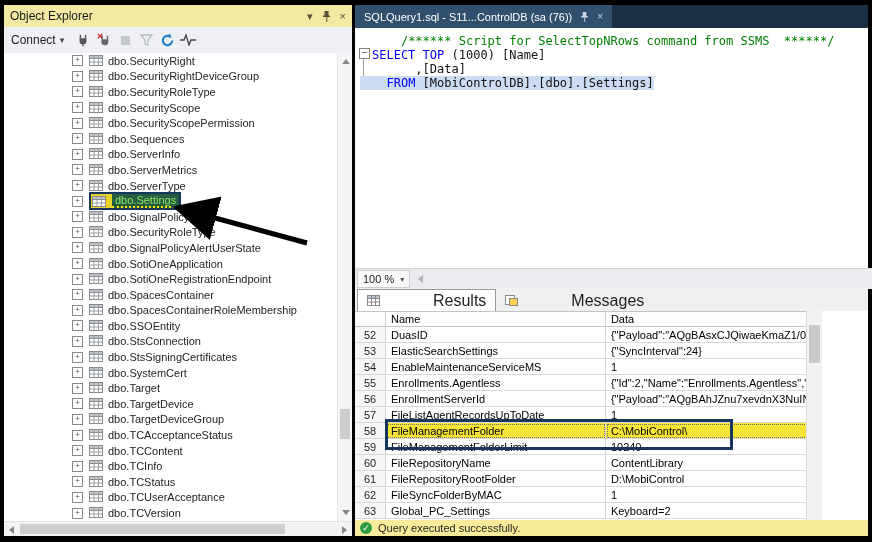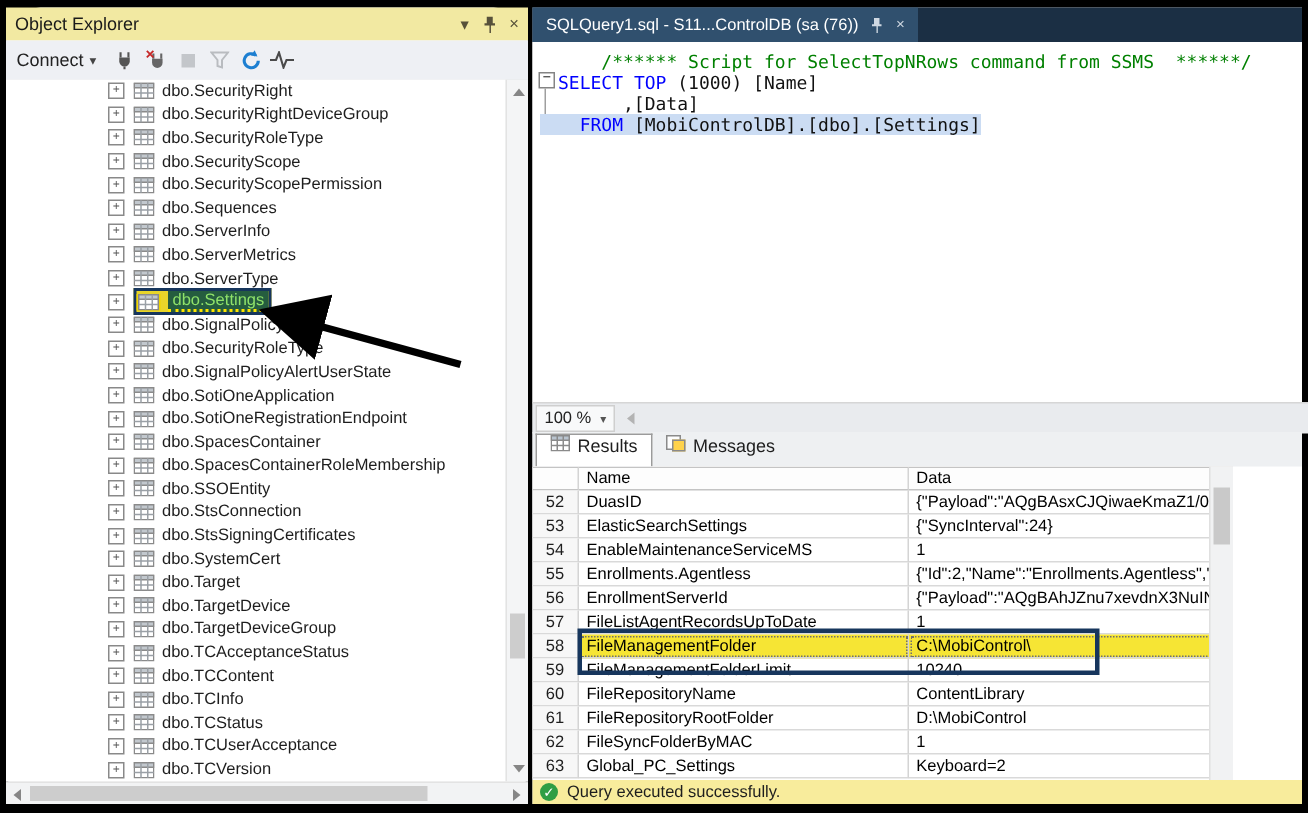--- a/index.html
+++ b/index.html
@@ -1,36 +1,36 @@
 <!DOCTYPE html>
 <html><head>
 <meta charset="utf-8">
 <style>
   html,body{margin:0;padding:0;}
   body{width:872px;height:542px;background:#000;position:relative;overflow:hidden;
        font-family:"Liberation Sans",sans-serif;-webkit-font-smoothing:antialiased;}
   .panel{position:absolute;background:#fff;}
   
-  #oe{left:4px;top:5px;width:348px;height:531px;border-radius:23px;}
+  #oe{left:4px;top:5px;width:348px;height:531px;}
   .oe-title{height:22px;background:#f2e9a2;display:flex;align-items:center;padding:0 6px;
             font-size:12px;color:#1a1a1a;}
   .oe-title .sp{flex:1;}
   .oe-title .ticn{color:#57513a;font-size:11px;margin-left:9px;cursor:default;}
   .oe-toolbar{height:26px;background:#eef0f4;border-bottom:1px solid #d5d8dc;display:flex;
               align-items:center;padding:0 7px;font-size:12px;color:#222;}
   .connect{display:inline-flex;align-items:center;margin-right:10px;}
   .connect .caret{font-size:9px;margin-left:4px;color:#444;}
   .tbi{width:18px;height:17px;display:inline-flex;align-items:center;justify-content:center;margin-right:3px;}
   .sq{width:9px;height:9px;background:#c3c6ca;}
   #tree{position:absolute;left:0;top:48px;width:334px;height:468px;overflow:hidden;background:#fff;}
   .titem{height:15.6px;display:flex;align-items:center;padding-left:68px;font-size:11px;color:#1e1e1e;white-space:nowrap;}
   .expand{width:9px;height:9px;border:1px solid #898989;background:#fff;color:#555;font-size:8px;line-height:7px;
           text-align:center;margin-right:6px;flex:none;}
   .ticon{width:14px;height:11px;display:inline-flex;margin-right:5px;flex:none;}
-  .plainwrap{display:inline-flex;align-items:center;}
+  .plainwrap{display:inline-flex;align-items:flex-start;}
   .selwrap{display:inline-flex;align-items:center;border:2px solid #17365d;background:#e8d52a;}
   .selwrap .ticon{background:#f0d500;padding:0 1px;}
   .selwrap .tlabel{background:#255d3f;color:#8fe26a;padding:0 3px;border-bottom:2px dotted #ffe400;}
   #oe-vscroll{position:absolute;right:0;top:48px;width:14px;height:468px;background:#f4f5f6;border-left:1px solid #e3e3e3;}
   #oe-vscroll .thumb{position:absolute;left:2px;top:356px;width:10px;height:30px;background:#cdcdcd;}
   .arr{width:0;height:0;position:absolute;}
   .arr-up{left:4px;top:6px;border-left:4px solid transparent;border-right:4px solid transparent;border-bottom:5px solid #868686;}
   .arr-dn{left:4px;bottom:6px;border-left:4px solid transparent;border-right:4px solid transparent;border-top:5px solid #868686;}
   #oe-hscroll{position:absolute;left:0;bottom:0;width:348px;height:14px;background:#f2f3f4;border-top:1px solid #e3e3e3;}
   #oe-hscroll .thumb{position:absolute;left:16px;top:2px;width:265px;height:10px;background:#cdcdcd;}
@@ -52,21 +52,21 @@
   #fold{position:absolute;left:4px;top:20px;width:9px;height:9px;border:1px solid #848484;background:#fff;
         font-size:9px;line-height:7px;text-align:center;color:#333;}
   #foldline{position:absolute;left:8px;top:31px;width:1px;height:26px;background:#9f9f9f;}
   #foldfoot{position:absolute;left:8px;top:57px;width:5px;height:1px;background:#9f9f9f;}
   #zoomrow{position:absolute;left:0;top:263px;width:579px;height:20px;background:#e9ebee;border-top:1px solid #d6d6d6;display:flex;align-items:center;}
   #zoomctl{background:#f8f9fa;border:1px solid #cfcfcf;height:16px;display:inline-flex;align-items:center;
            font-size:11px;color:#222;padding:0 5px;margin-left:2px;}
   #zoomctl .caret{font-size:8px;margin-left:6px;color:#555;}
   .hsc-arrow{width:0;height:0;border-top:4px solid transparent;border-bottom:4px solid transparent;border-right:5px solid #b3b3b3;margin-left:8px;}
   #rtabs{position:absolute;left:0;top:283px;width:513px;height:23px;background:#eef0f2;display:flex;align-items:flex-end;padding-left:2px;box-sizing:border-box;}
-  .rtab{height:21px;display:flex;align-items:flex-start;font-size:12px;color:#1e1e1e;padding:0 9px;}
+  .rtab{height:21px;display:flex;align-items:center;font-size:16px;color:#1e1e1e;padding:0 9px;gap:48px;}
   .rtab.active{background:#fff;border:1px solid #9b9b9b;border-bottom:none;}
   .icon-grid{width:13px;height:11px;margin-right:5px;display:inline-flex;}
   .icon-msg{width:13px;height:11px;margin-right:5px;position:relative;display:inline-block;}
   .icon-msg:before{content:"";position:absolute;left:0;top:0;width:8px;height:8px;background:#fdfdfd;border:1px solid #8a8a8a;}
   .icon-msg:after{content:"";position:absolute;right:0;bottom:0;width:7px;height:6px;background:#ffd24a;border:1px solid #8a8a8a;}
   #grid{position:absolute;left:0;top:306px;width:467px;height:209px;background:#fff;overflow:hidden;font-size:11px;}
   .g-row{display:flex;height:16px;}
   .g-cell{box-sizing:border-box;border-right:1px solid #d4d4d4;border-bottom:1px solid #d9d9d9;
           display:flex;align-items:center;white-space:nowrap;overflow:hidden;}
   .c-num{width:33px;justify-content:center;background:#f7f7f7;color:#1e1e1e;}

